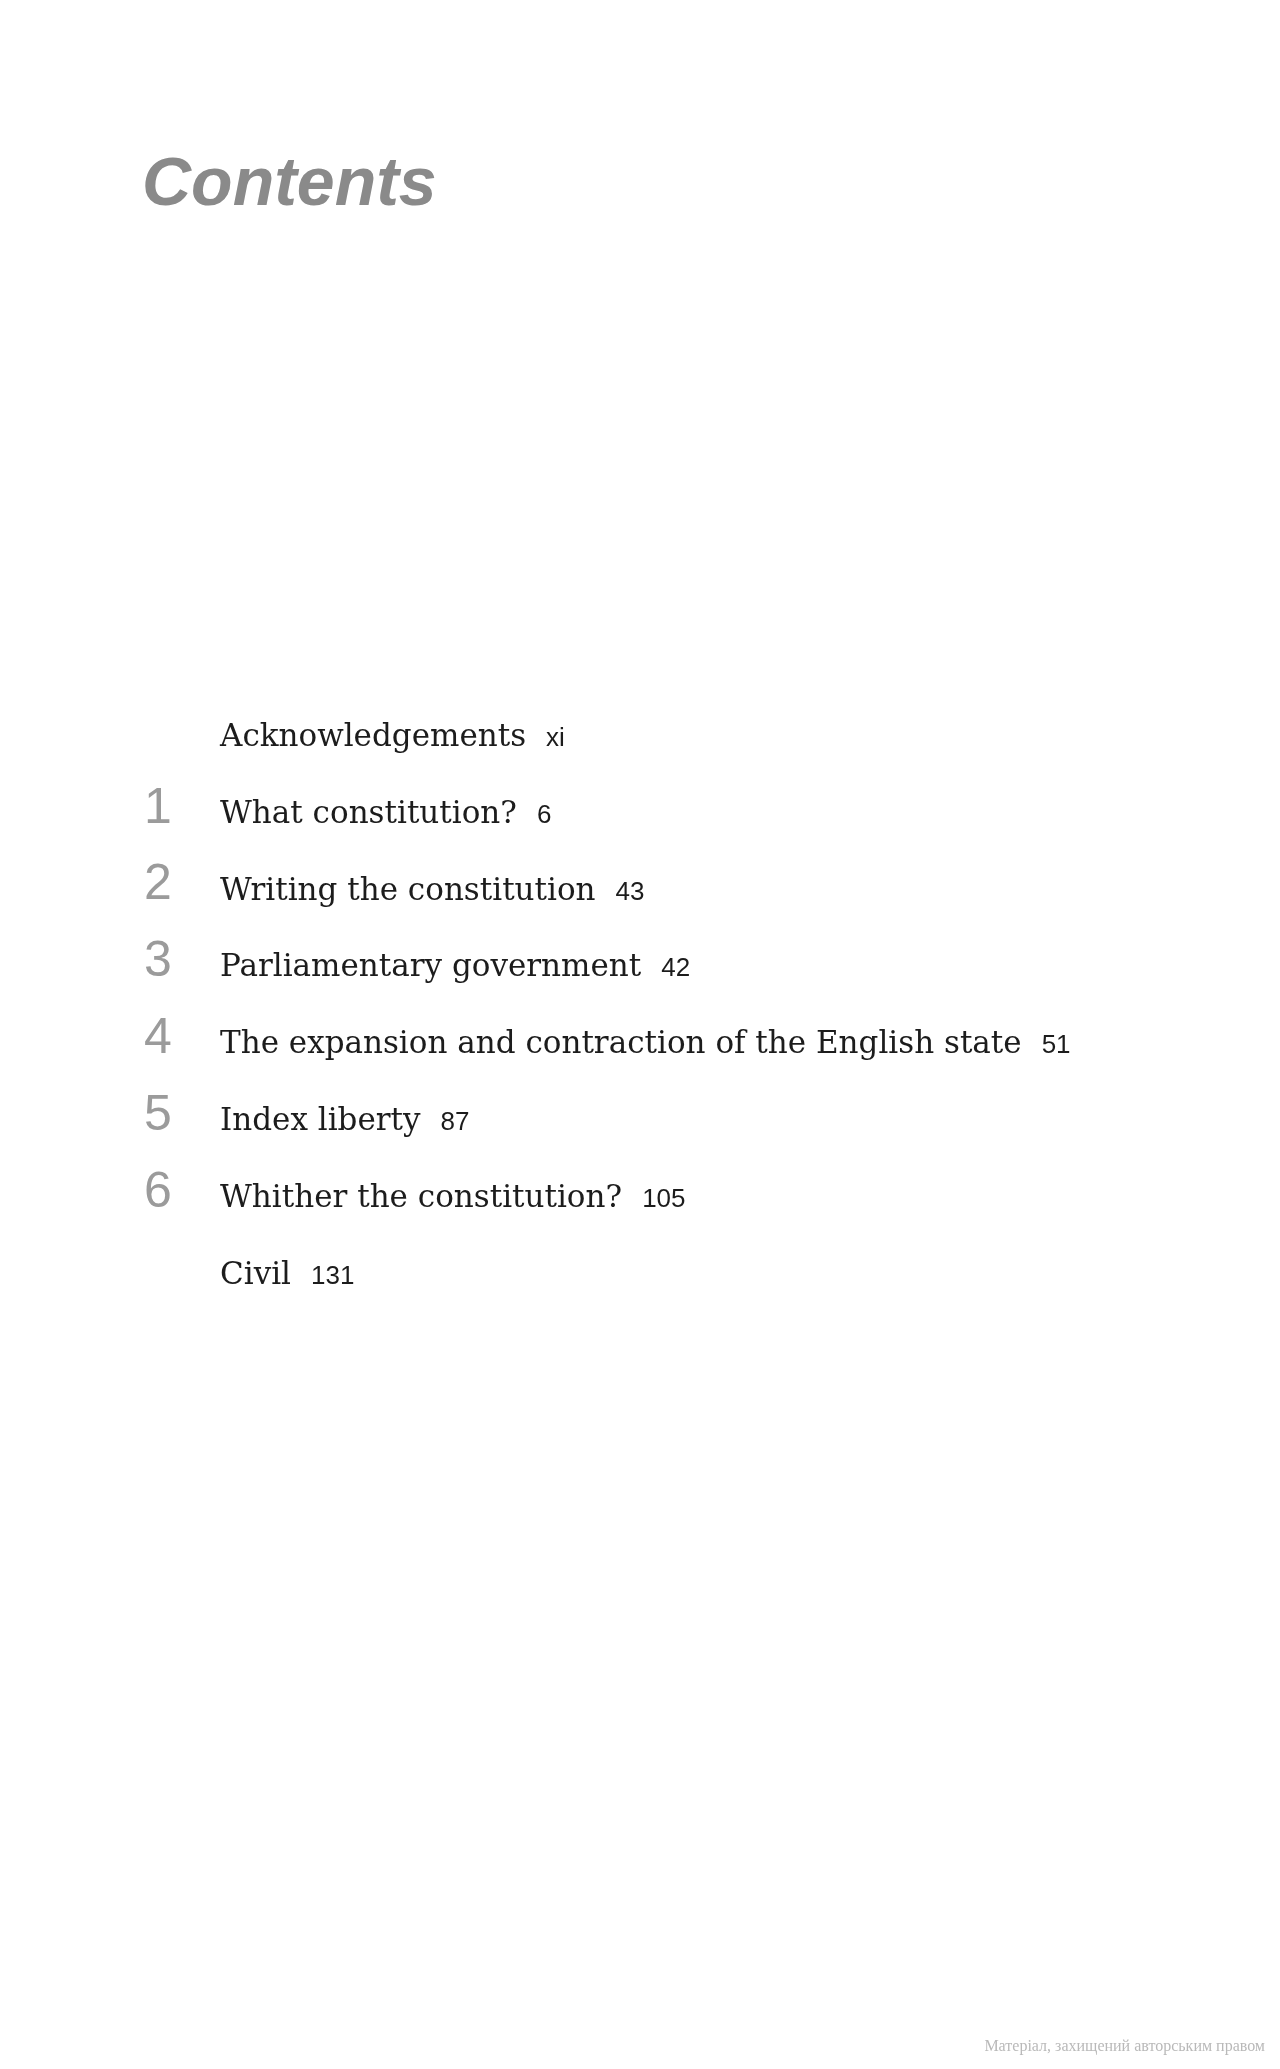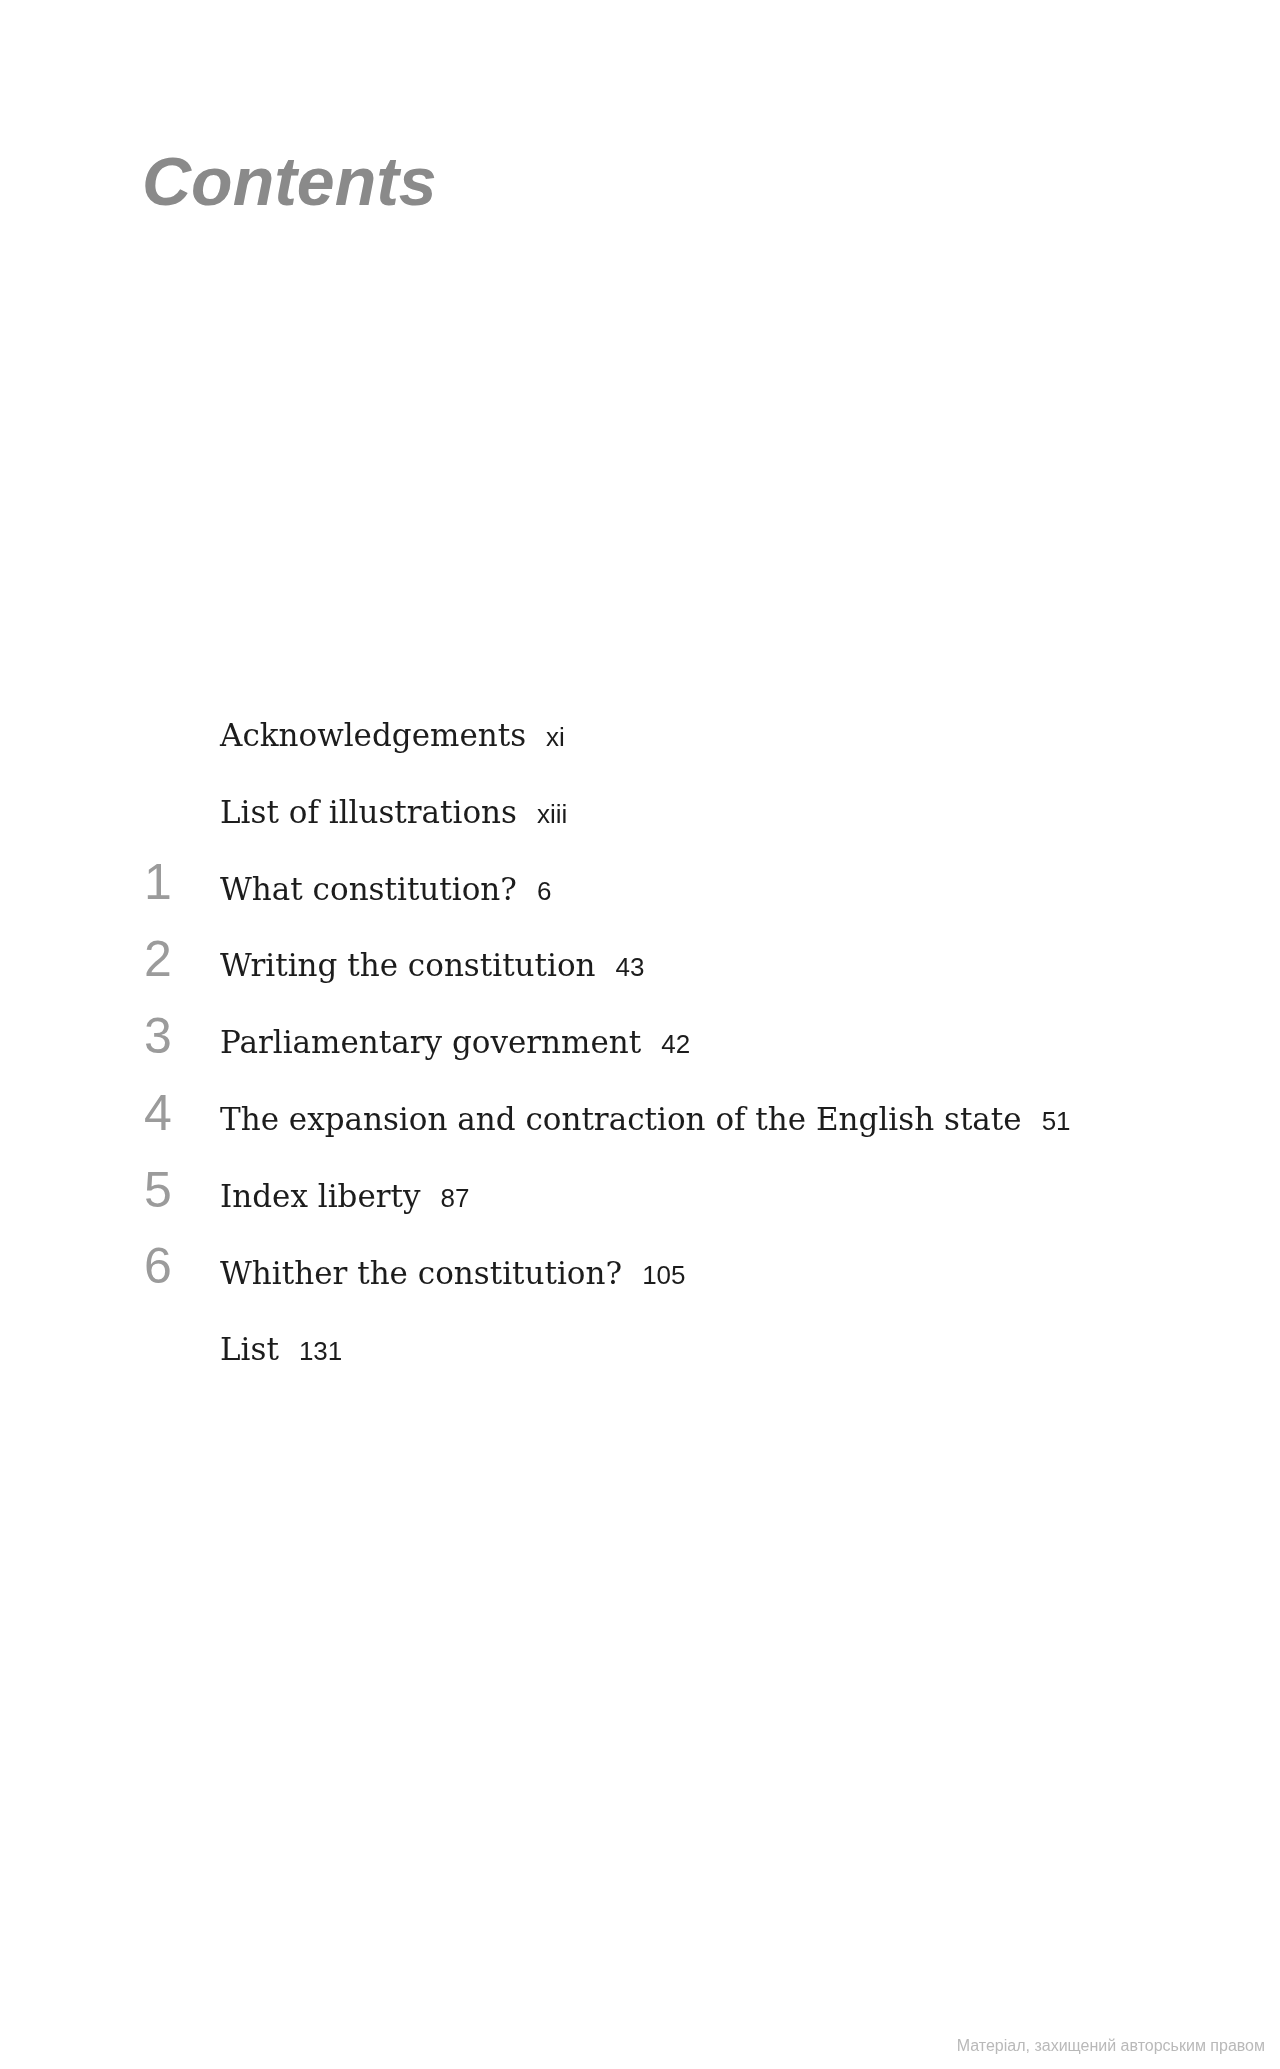--- a/index.html
+++ b/index.html
@@ -59,40 +59,37 @@
     font-family: "Liberation Sans", sans-serif;
     font-size: 26px;
     margin-left: 20px;
     color: #1c1c1c;
   }
   .watermark {
     position: absolute;
     top: 2038px;
     right: 15px;
     line-height: 1;
-    font-family: Liberation Sans, sans-serif;
+    font-family: Liberation Serif, serif;
     font-size: 16px;
     color: #b9b9b9;
     white-space: nowrap;
   }
 </style>
 </head>
 <body>
 
 <h1 class="page-title">Contents</h1>
 
 <div class="toc">
 
   <div class="toc-row">
     <span class="entry-title">Acknowledgements</span><span class="entry-page">xi</span>
   </div>
 
-  <div class="toc-row">
-    <span class="entry-title">List of illustrations</span><span class="entry-page">xiii</span>
-  </div>
 
 
   <div class="toc-row">
     <span class="chapter-num">1</span>
     <span class="entry-title">What constitution?</span><span class="entry-page">6</span>
   </div>
 
   <div class="toc-row">
     <span class="chapter-num">2</span>
     <span class="entry-title">Writing the constitution</span><span class="entry-page">43</span>
@@ -113,18 +110,18 @@
     <span class="entry-title">Index liberty</span><span class="entry-page">87</span>
   </div>
 
   <div class="toc-row">
     <span class="chapter-num">6</span>
     <span class="entry-title">Whither the constitution?</span><span class="entry-page">105</span>
   </div>
 
 
   <div class="toc-row">
-    <span class="entry-title">List</span><span class="entry-page">131</span>
+    <span class="entry-title">Civil</span><span class="entry-page">131</span>
   </div>
 
 </div>
 
 <div class="watermark">Матеріал, захищений авторським правом</div>
 
 </body></html>

